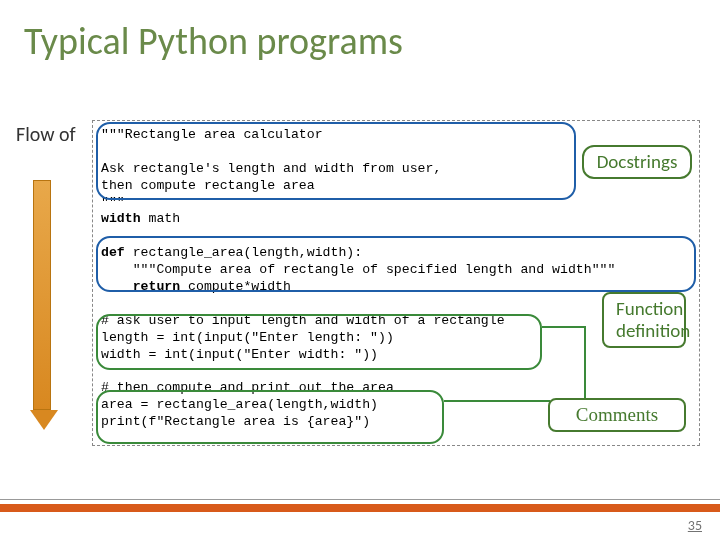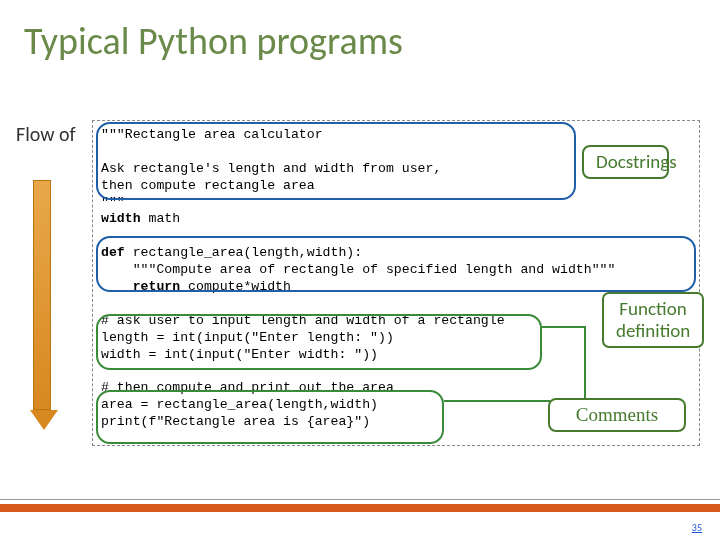--- a/index.html
+++ b/index.html
@@ -69,22 +69,22 @@
     position: absolute;
     background: #fff;
     border: 2px solid #467a2f;
     border-radius: 8px;
     color: #467a2f;
     font-size: 19px;
     text-align: center;
     padding: 4px 12px;
     line-height: 1.15;
   }
-  .callout.doc { left: 582px; top: 145px; width: 87px; }
-  .callout.func { left: 602px; top: 292px; width: 102px; border-radius: 7px; }
+  .callout.doc { left: 582px; top: 145px; width: 110px; border-radius: 12px; }
+  .callout.func { left: 602px; top: 292px; width: 84px; }
   .callout.comm { left: 548px; top: 398px; width: 138px; font-family: Liberation Serif, serif; }
   .annot {
     position: absolute;
     border-radius: 14px;
     background: transparent;
   }
   .annot.blue { border: 2.5px solid #1f5ea8; }
   .annot.green { border: 2.5px solid #3a8a3a; }
   .line-conn { position: absolute; background: #3a8a3a; height: 2px; }
   .footer-bar {
@@ -95,21 +95,21 @@
   }
   .footer-line {
     position: absolute;
     left: 0; bottom: 40px;
     width: 720px; height: 1px;
     background: #999;
   }
   .page-num {
     position: absolute;
     right: 18px; bottom: 6px;
-    font-size: 10px; color: #1d4ed8; text-decoration: underline;
+    font-size: 14px; color: #737373; text-decoration: underline;
   }
 </style>
 </head>
 <body>
 
 <div class="title">Typical Python programs</div>
 
 <div class="flow-label">
   <span>Flow of</span><br>
 </div>

